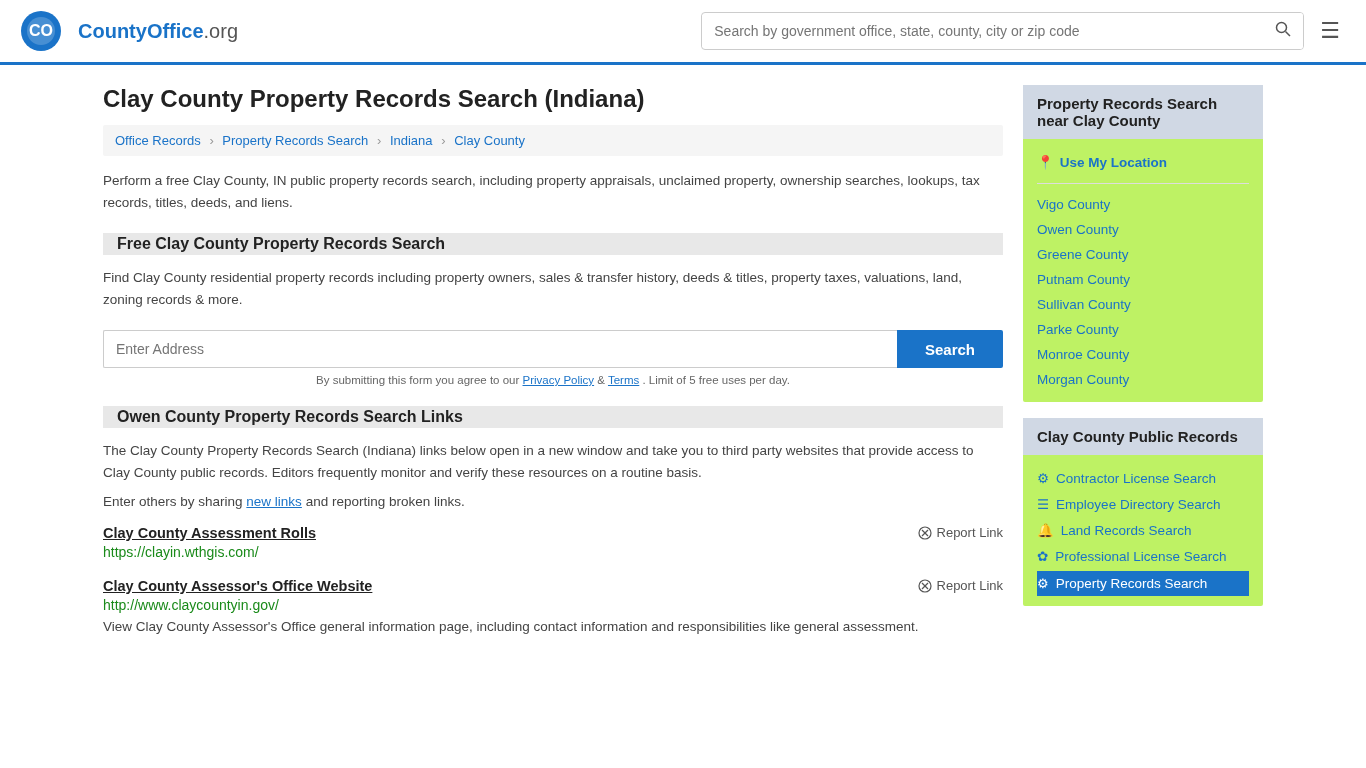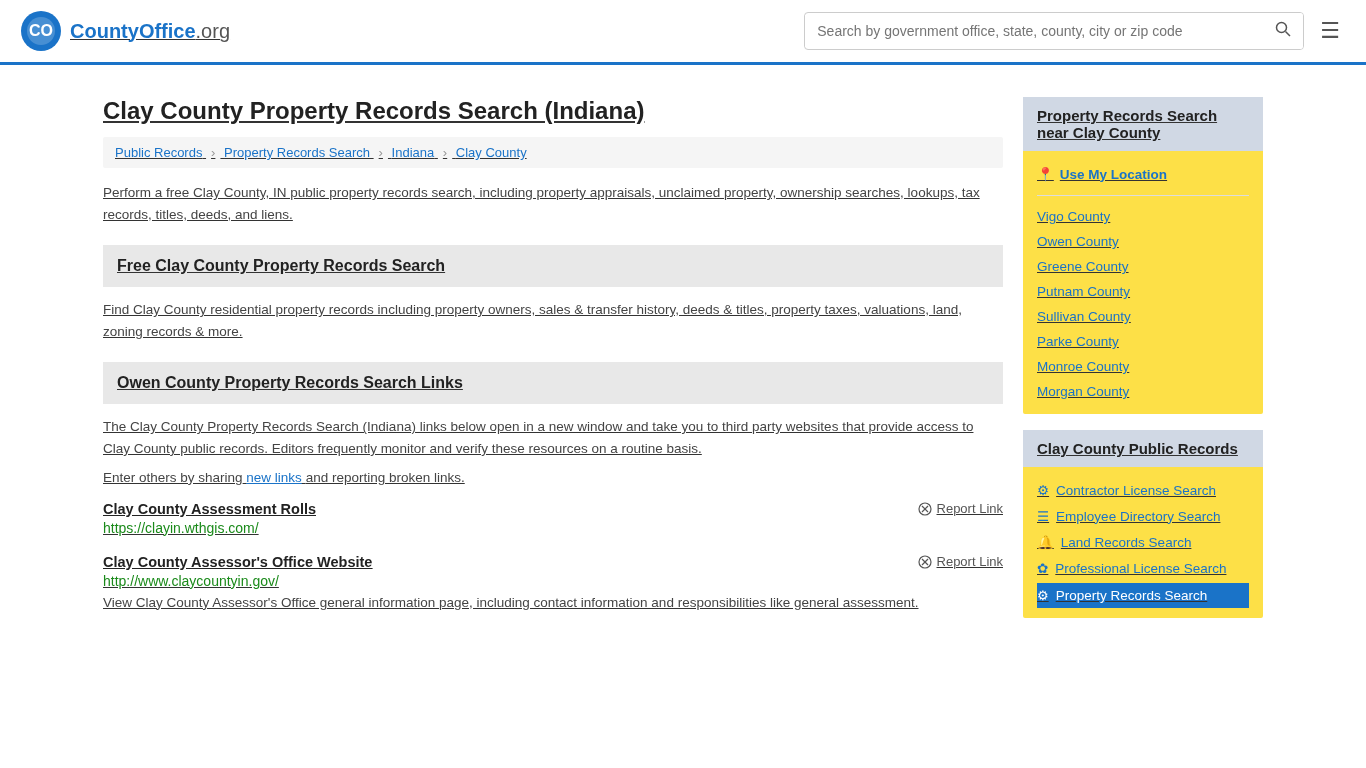--- a/index.html
+++ b/index.html
@@ -10,39 +10,38 @@
       background: #fff;
       border-bottom: 3px solid #1a73c8;
       padding: 10px 20px;
       display: flex;
       align-items: center;
       justify-content: space-between;
     }
     .logo-area {
       display: flex;
       align-items: center;
-      gap: 8px;
-      text-decoration: underline;
+      gap: 16px;
     }
     .logo-icon {
       width: 42px;
       height: 42px;
     }
     .header-right {
       display: flex;
       align-items: center;
       gap: 10px;
     }
     .search-bar {
       display: flex;
       align-items: center;
       border: 1px solid #ccc;
       border-radius: 4px;
       overflow: hidden;
-      width: 500px;
+      width: 603px;
     }
     .search-bar input {
       border: none;
       outline: none;
       padding: 8px 12px;
       font-size: 14px;
       width: 100%;
       color: #999;
     }
     .search-bar button {
@@ -56,25 +55,24 @@
     .menu-icon {
       font-size: 22px;
       cursor: pointer;
       color: #555;
       padding: 6px;
     }
 
     
     .main-container {
       max-width: 1200px;
-      margin: 12px auto;
+      margin: 0 auto;
       padding: 20px;
       display: flex;
       gap: 20px;
-      text-decoration: underline;
     }
     .content {
       flex: 1;
     }
     .sidebar {
       width: 240px;
       flex-shrink: 0;
     }
 
     
@@ -104,21 +102,21 @@
     .description {
       font-size: 13.5px;
       color: #444;
       line-height: 1.6;
       margin-bottom: 20px;
     }
 
     
     .section-header {
       background: #e8e8e8;
-      padding: 12px 14px;
+      padding: 2px 14px;
       font-size: 16px;
       font-weight: bold;
       color: #222;
       margin-bottom: 12px;
     }
 
     
     .address-search-area {
       margin-bottom: 8px;
     }
@@ -206,21 +204,21 @@
       margin-bottom: 4px;
     }
     .link-desc {
       font-size: 13.5px;
       color: #444;
       line-height: 1.5;
     }
 
     
     .sidebar-box {
-      background: #fde047;
+      background: #bef264;
       margin-bottom: 16px;
       border-radius: 2px;
     }
     .sidebar-box-header {
       background: #d0d8e4;
       padding: 10px 14px;
       font-size: 15px;
       font-weight: bold;
       color: #222;
     }
@@ -289,34 +287,47 @@
     <div class="menu-icon">☰</div>
   </div>
 </div>
 
 <div class="main-container">
 
   <div class="content">
     <h1 class="page-title">Clay County Property Records Search (Indiana)</h1>
 
     <div class="breadcrumb">
-      <a href="#">Public Records</a>
+      <a href="#">Office Records</a>
       <span class="sep">›</span>
       <a href="#">Property Records Search</a>
       <span class="sep">›</span>
       <a href="#">Indiana</a>
       <span class="sep">›</span>
       <a href="#">Clay County</a>
     </div>
 
     <p class="description">Perform a free Clay County, IN public property records search, including property appraisals, unclaimed property, ownership searches, lookups, tax records, titles, deeds, and liens.</p>
 
     <div class="section-header">Free Clay County Property Records Search</div>
     <p class="description">Find Clay County residential property records including property owners, sales &amp; transfer history, deeds &amp; titles, property taxes, valuations, land, zoning records &amp; more.</p>
 
+    <div class="address-search-area">
+      <div class="address-row">
+        <input class="address-input" type="text" placeholder="Enter Address" style="">
+        <button class="search-btn">Search</button>
+      </div>
+      <div class="terms-text">
+        <span>By submitting this form you agree to our</span>
+        <a href="#">Privacy Policy</a>
+        <span> &amp; </span>
+        <a href="#">Terms</a>
+        <span>. Limit of 5 free uses per day.</span>
+      </div>
+    </div>
 
     <div class="links-section">
       <div class="section-header">Owen County Property Records Search Links</div>
       <p class="links-description">The Clay County Property Records Search (Indiana) links below open in a new window and take you to third party websites that provide access to Clay County public records. Editors frequently monitor and verify these resources on a routine basis.</p>
       <p class="share-text">
         <span>Enter others by sharing</span>
         <a href="#">new links</a>
         <span> </span>
         <span>and reporting broken links.</span>
       </p>

